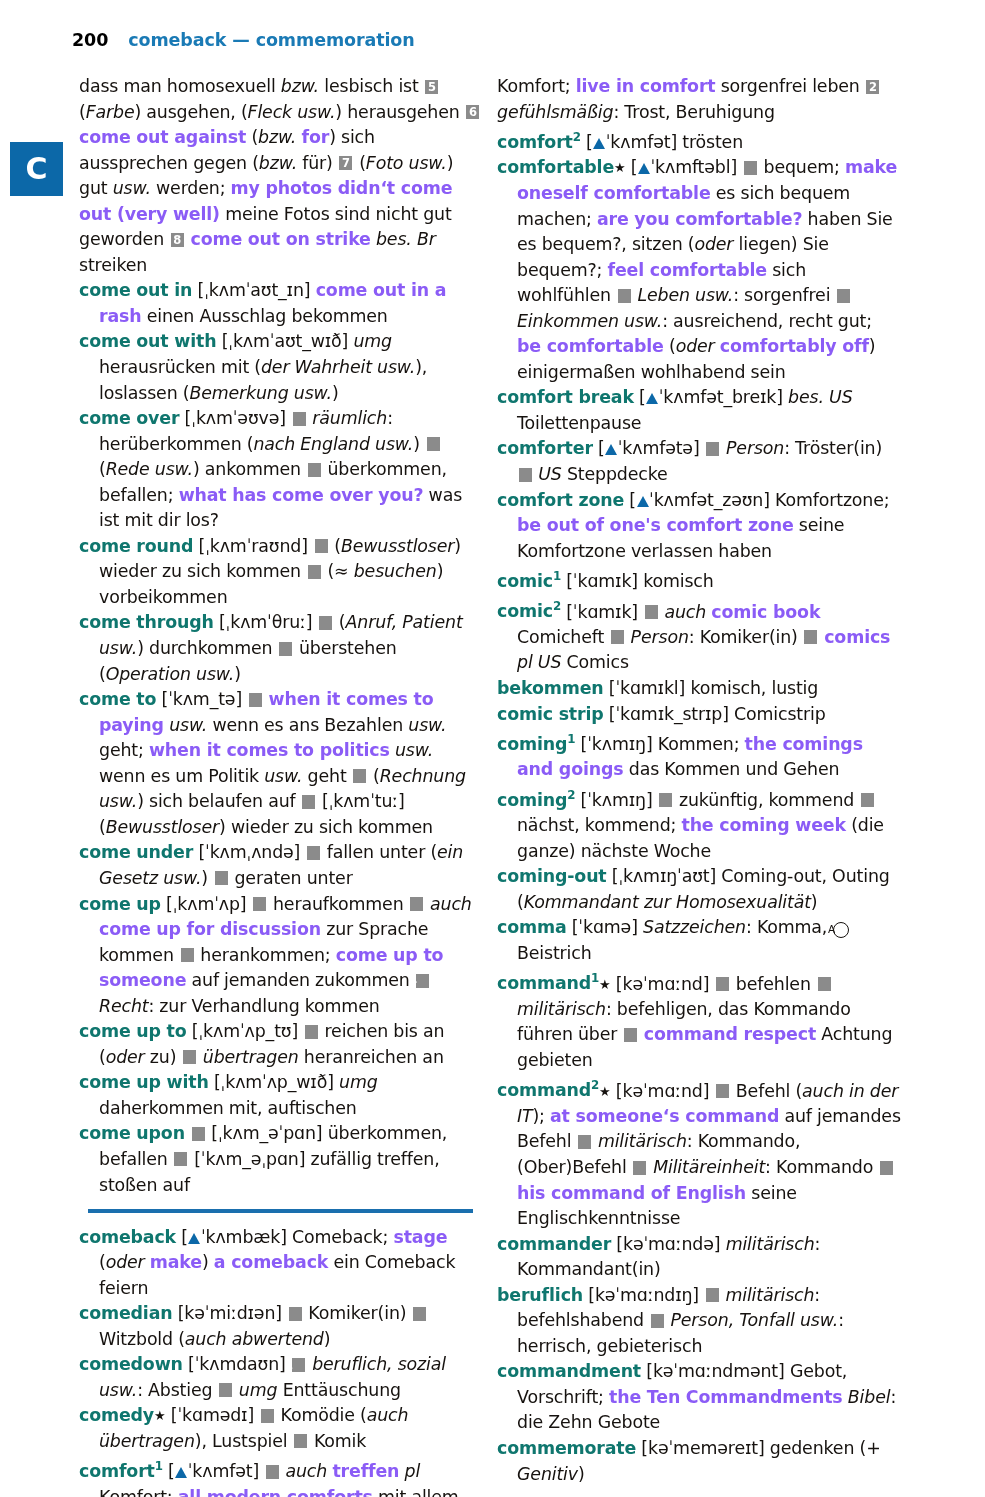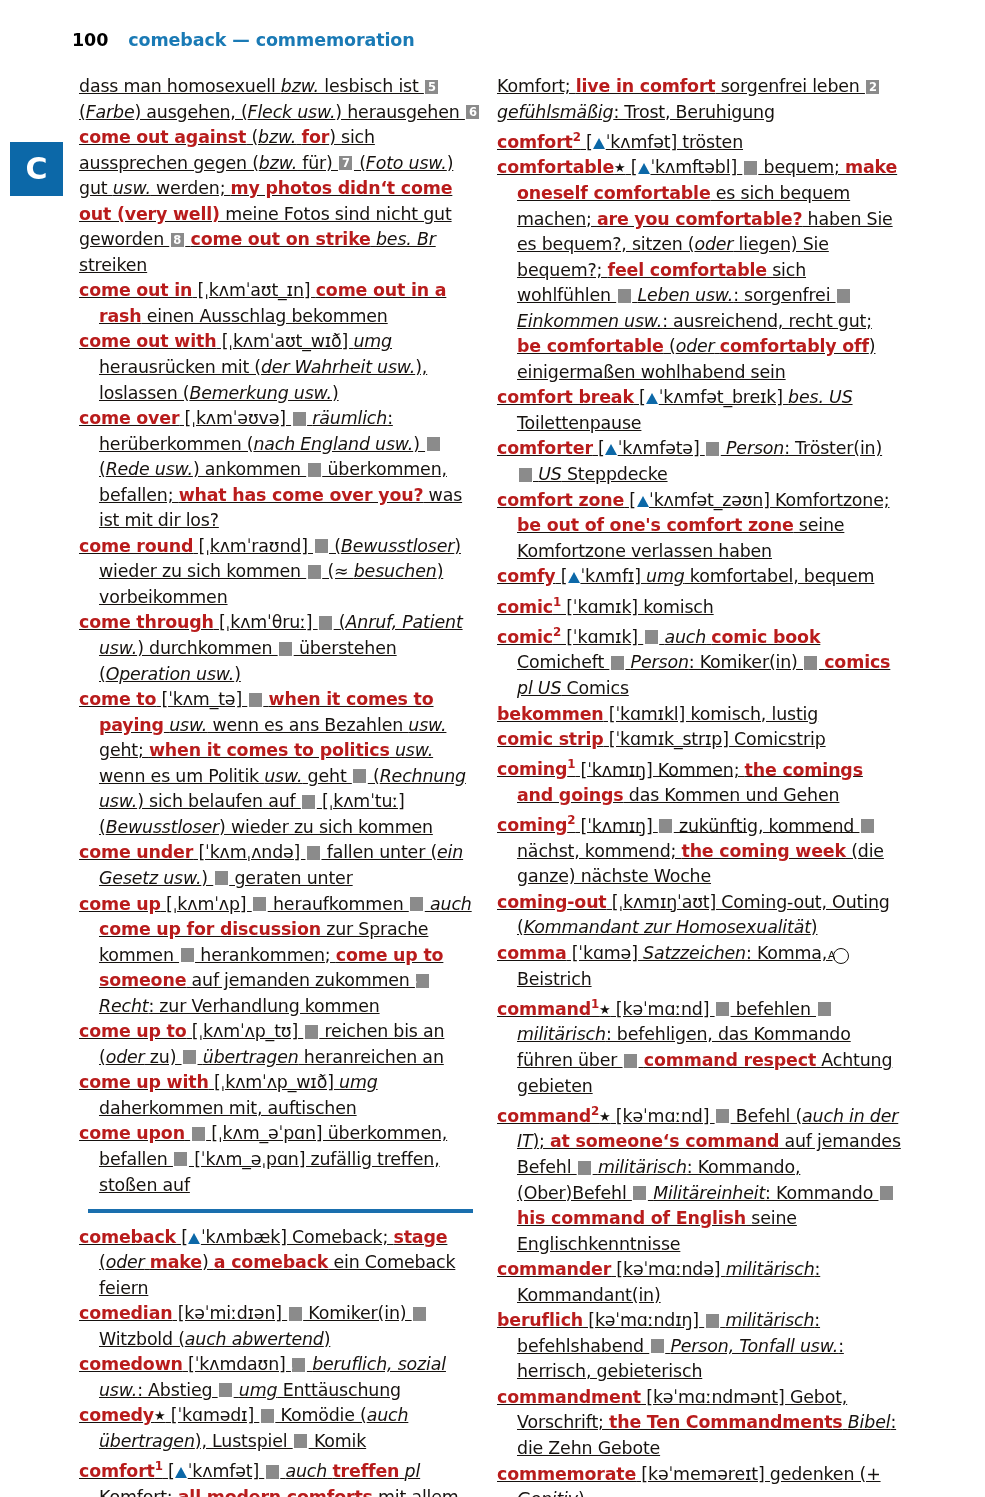--- a/index.html
+++ b/index.html
@@ -69,31 +69,30 @@
   
   .entry {
     font-size: 17.4px;
     line-height: 25.55px;
     color: #16120f;
     text-indent: -20px;
     padding-left: 20px;
     margin: 0;
     letter-spacing: -0.15px;
     word-spacing: -0.15px;
-    text-decoration: underline;
   }
   
   .entry.flush {
     text-indent: 0;
     padding-left: 0;
   }
 
-  .hw  { color: #b91c1c; font-weight: bold; }
+  .hw  { color: #0f766e; font-weight: bold; }
   .hw sup { font-size: 0.68em; font-weight: bold; }
-  .b   { font-weight: bold; color: #b91c1c; }
+  .b   { font-weight: bold; color: #8b5cf6; }
   .i   { font-style: italic; }
 
   
   .sense {
     display: inline-block;
     background: #8b8b8b;
     color: #ffffff;
     font-size: 11.5px;
     font-weight: bold;
     line-height: 14px;
@@ -140,21 +139,21 @@
     margin: 11px 0 12px 9px;
     width: 385px;
   }
 </style>
 </head>
 <body>
 
 <div id="thumb-tab">C</div>
 
 <div id="running-head">
-  <span class="folio">100</span><span class="guide">comeback — commemoration</span>
+  <span class="folio">200</span><span class="guide">comeback — commemoration</span>
 </div>
 
 <div id="columns">
 
   <div class="column" id="col-left">
     <div id="left-continuation">
         <p class="entry flush">dass man homosexuell <span class="i">bzw.</span> lesbisch ist <span class="sense">5</span> (<span class="i">Farbe</span>) ausgehen, (<span class="i">Fleck usw.</span>) herausgehen <span class="sense">6</span> <span class="b">come out against</span> (<span class="i">bzw.</span> <span class="b">for</span>) sich aussprechen gegen (<span class="i">bzw.</span> für) <span class="sense">7</span> (<span class="i">Foto usw.</span>) gut <span class="i">usw.</span> werden; <span class="b">my photos didn‘t come out (very well)</span> meine Fotos sind nicht gut geworden <span class="sense">8</span> <span class="b">come out on strike</span> <span class="i">bes. Br</span> streiken</p>
       </div>
     <div id="left-phrasals">
         <p class="entry"><span class="hw">come out in</span> [ˌkʌmˈaʊt_ɪn] <span class="b">come out in a rash</span> einen Ausschlag bekommen</p>
@@ -180,21 +179,20 @@
   </div>
 
   <div class="column" id="col-right">
     <div id="right-entries">
         <p class="entry flush">Komfort; <span class="b">live in comfort</span> sorgenfrei leben <span class="sense">2</span> <span class="i">gefühlsmäßig</span>: Trost, Beruhigung</p>
         <p class="entry"><span class="hw">comfort<sup>2</sup></span> [<span class="tri"></span>ˈkʌmfət] trösten</p>
         <p class="entry"><span class="hw">comfortable</span><span class="star">★</span> [<span class="tri"></span>ˈkʌmftəbl] <span class="sense">1</span> bequem; <span class="b">make oneself comfortable</span> es sich bequem machen; <span class="b">are you comfortable?</span> haben Sie es bequem?, sitzen (<span class="i">oder</span> liegen) Sie bequem?; <span class="b">feel comfortable</span> sich wohlfühlen <span class="sense">2</span> <span class="i">Leben usw.</span>: sorgenfrei <span class="sense">3</span> <span class="i">Einkommen usw.</span>: ausreichend, recht gut; <span class="b">be comfortable</span> (<span class="i">oder</span> <span class="b">comfortably off</span>) einigermaßen wohlhabend sein</p>
         <p class="entry"><span class="hw">comfort break</span> [<span class="tri"></span>ˈkʌmfət_breɪk] <span class="i">bes. US</span> Toilettenpause</p>
         <p class="entry"><span class="hw">comforter</span> [<span class="tri"></span>ˈkʌmfətə] <span class="sense">1</span> <span class="i">Person</span>: Tröster(in) <span class="sense">2</span> <span class="i">US</span> Steppdecke</p>
         <p class="entry"><span class="hw">comfort zone</span> [<span class="tri"></span>ˈkʌmfət_zəʊn] Komfortzone; <span class="b">be out of one's comfort zone</span> seine Komfortzone verlassen haben</p>
-        <p class="entry"><span class="hw">comfy</span> [<span class="tri"></span>ˈkʌmfɪ] <span class="i">umg</span> komfortabel, bequem</p>
         <p class="entry"><span class="hw">comic<sup>1</sup></span> [ˈkɑmɪk] komisch</p>
         <p class="entry"><span class="hw">comic<sup>2</sup></span> [ˈkɑmɪk] <span class="sense">1</span> <span class="i">auch</span> <span class="b">comic book</span> Comicheft <span class="sense">2</span> <span class="i">Person</span>: Komiker(in) <span class="sense">3</span> <span class="b">comics</span> <span class="i">pl US</span> Comics</p>
         <p class="entry"><span class="hw">bekommen</span> [ˈkɑmɪkl] komisch, lustig</p>
         <p class="entry"><span class="hw">comic strip</span> [ˈkɑmɪk_strɪp] Comicstrip</p>
         <p class="entry"><span class="hw">coming<sup>1</sup></span> [ˈkʌmɪŋ] Kommen; <span class="b">the comings and goings</span> das Kommen und Gehen</p>
         <p class="entry"><span class="hw">coming<sup>2</sup></span> [ˈkʌmɪŋ] <span class="sense">1</span> zukünftig, kommend <span class="sense">2</span> nächst, kommend; <span class="b">the coming week</span> (die ganze) nächste Woche</p>
         <p class="entry"><span class="hw">coming-out</span> [ˌkʌmɪŋˈaʊt] Coming-out, Outing (<span class="i">Kommandant zur Homosexualität</span>)</p>
         <p class="entry"><span class="hw">comma</span> [ˈkɑmə] <span class="i">Satzzeichen</span>: Komma, <span class="circA">A</span> Beistrich</p>
         <p class="entry"><span class="hw">command<sup>1</sup></span><span class="star">★</span> [kəˈmɑːnd] <span class="sense">1</span> befehlen <span class="sense">2</span> <span class="i">militärisch</span>: befehligen, das Kommando führen über <span class="sense">3</span> <span class="b">command respect</span> Achtung gebieten</p>
         <p class="entry"><span class="hw">command<sup>2</sup></span><span class="star">★</span> [kəˈmɑːnd] <span class="sense">1</span> Befehl (<span class="i">auch in der IT</span>); <span class="b">at someone‘s command</span> auf jemandes Befehl <span class="sense">2</span> <span class="i">militärisch</span>: Kommando, (Ober)Befehl <span class="sense">3</span> <span class="i">Militäreinheit</span>: Kommando <span class="sense">4</span> <span class="b">his command of English</span> seine Englischkenntnisse</p>

